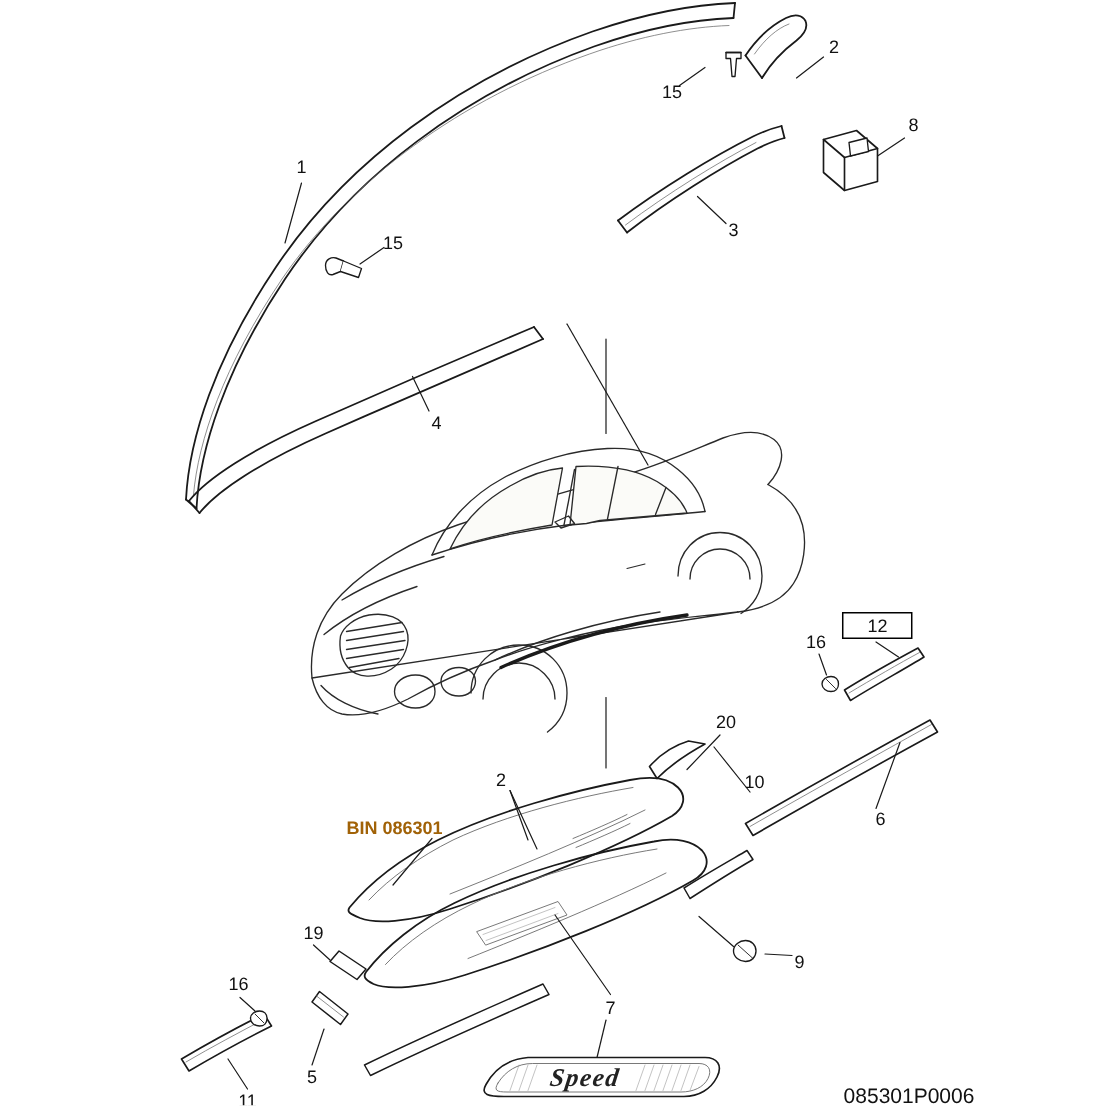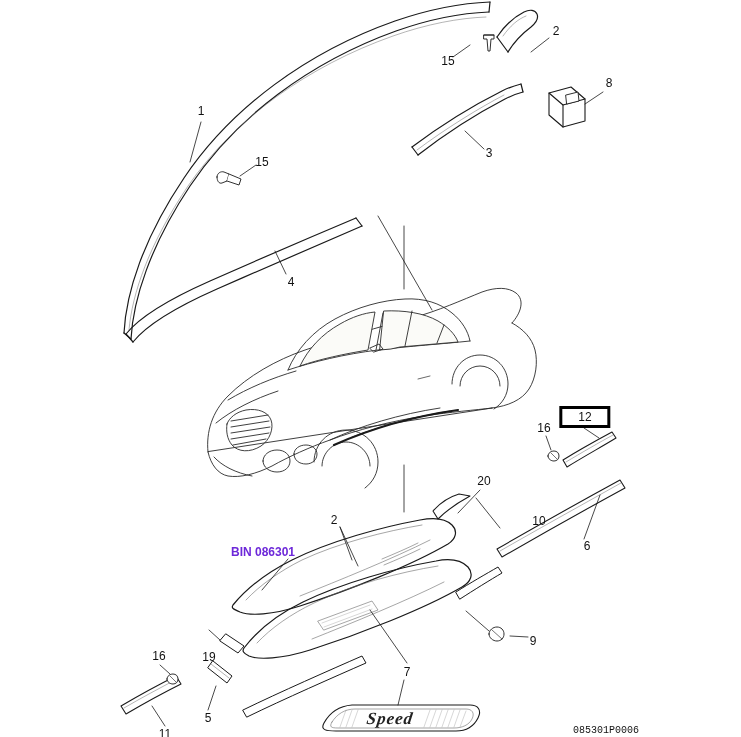--- a/index.html
+++ b/index.html
@@ -27,37 +27,37 @@
   .callout {
     position: absolute;
     font-family: "Liberation Sans", sans-serif;
     font-size: 12px;
     color: #111111;
     white-space: nowrap;
     line-height: 1;
     transform: translate(-50%, -50%);
   }
   .callout.boxed {
-    border: 3px solid #000000;
+    border: 1px solid #000000;
     padding: 2px 16px;
     background: #ffffff;
   }
   .bin-label {
     position: absolute;
     font-family: "Liberation Sans", sans-serif;
     font-size: 12px;
     font-weight: bold;
-    color: #6d28d9;
+    color: #a16207;
     white-space: nowrap;
     transform: translate(-50%, -50%);
   }
   .figure-code {
     position: absolute;
-    font-family: Liberation Mono, monospace;
-    font-size: 10px;
+    font-family: Liberation Sans, sans-serif;
+    font-size: 14px;
     color: #111111;
     white-space: nowrap;
     transform: translate(-50%, -50%);
   }
   .badge-text {
     position: absolute;
     font-family: "Liberation Serif", serif;
     font-style: italic;
     font-size: 17px;
     font-weight: bold;
@@ -303,30 +303,30 @@
 
   <div class="callout" style="left:201px; top:111px;">1</div>
   <div class="callout" style="left:556px; top:31px;">2</div>
   <div class="callout" style="left:489px; top:153px;">3</div>
   <div class="callout" style="left:291px; top:282px;">4</div>
   <div class="callout" style="left:208px; top:718px;">5</div>
   <div class="callout" style="left:587px; top:546px;">6</div>
   <div class="callout" style="left:407px; top:672px;">7</div>
   <div class="callout" style="left:609px; top:83px;">8</div>
   <div class="callout" style="left:533px; top:641px;">9</div>
-  <div class="callout" style="left:503px; top:521px;margin-left:36px;">10</div>
+  <div class="callout" style="left:503px; top:521px;">10</div>
   <div class="callout" style="left:165px; top:734px;">11</div>
   <div class="callout boxed" style="left:585px; top:417px;">12</div>
   <div class="callout" style="left:448px; top:61px;">15</div>
   <div class="callout" style="left:262px; top:162px;">15</div>
   <div class="callout" style="left:544px; top:428px;">16</div>
   <div class="callout" style="left:159px; top:656px;">16</div>
   <div class="callout" style="left:334px; top:520px;">2</div>
   <div class="callout" style="left:484px; top:481px;">20</div>
-  <div class="callout" style="left:209px; top:622px;margin-top:35px;">19</div>
+  <div class="callout" style="left:209px; top:622px;">19</div>
 
   <div class="bin-label" style="left:263px; top:552px;">BIN 086301</div>
 
   <div class="badge-text" style="left:390px; top:719px;">Speed</div>
 
   <div class="figure-code" style="left:606px; top:730px;">085301P0006</div>
 
 </div>
 
 </body></html>

